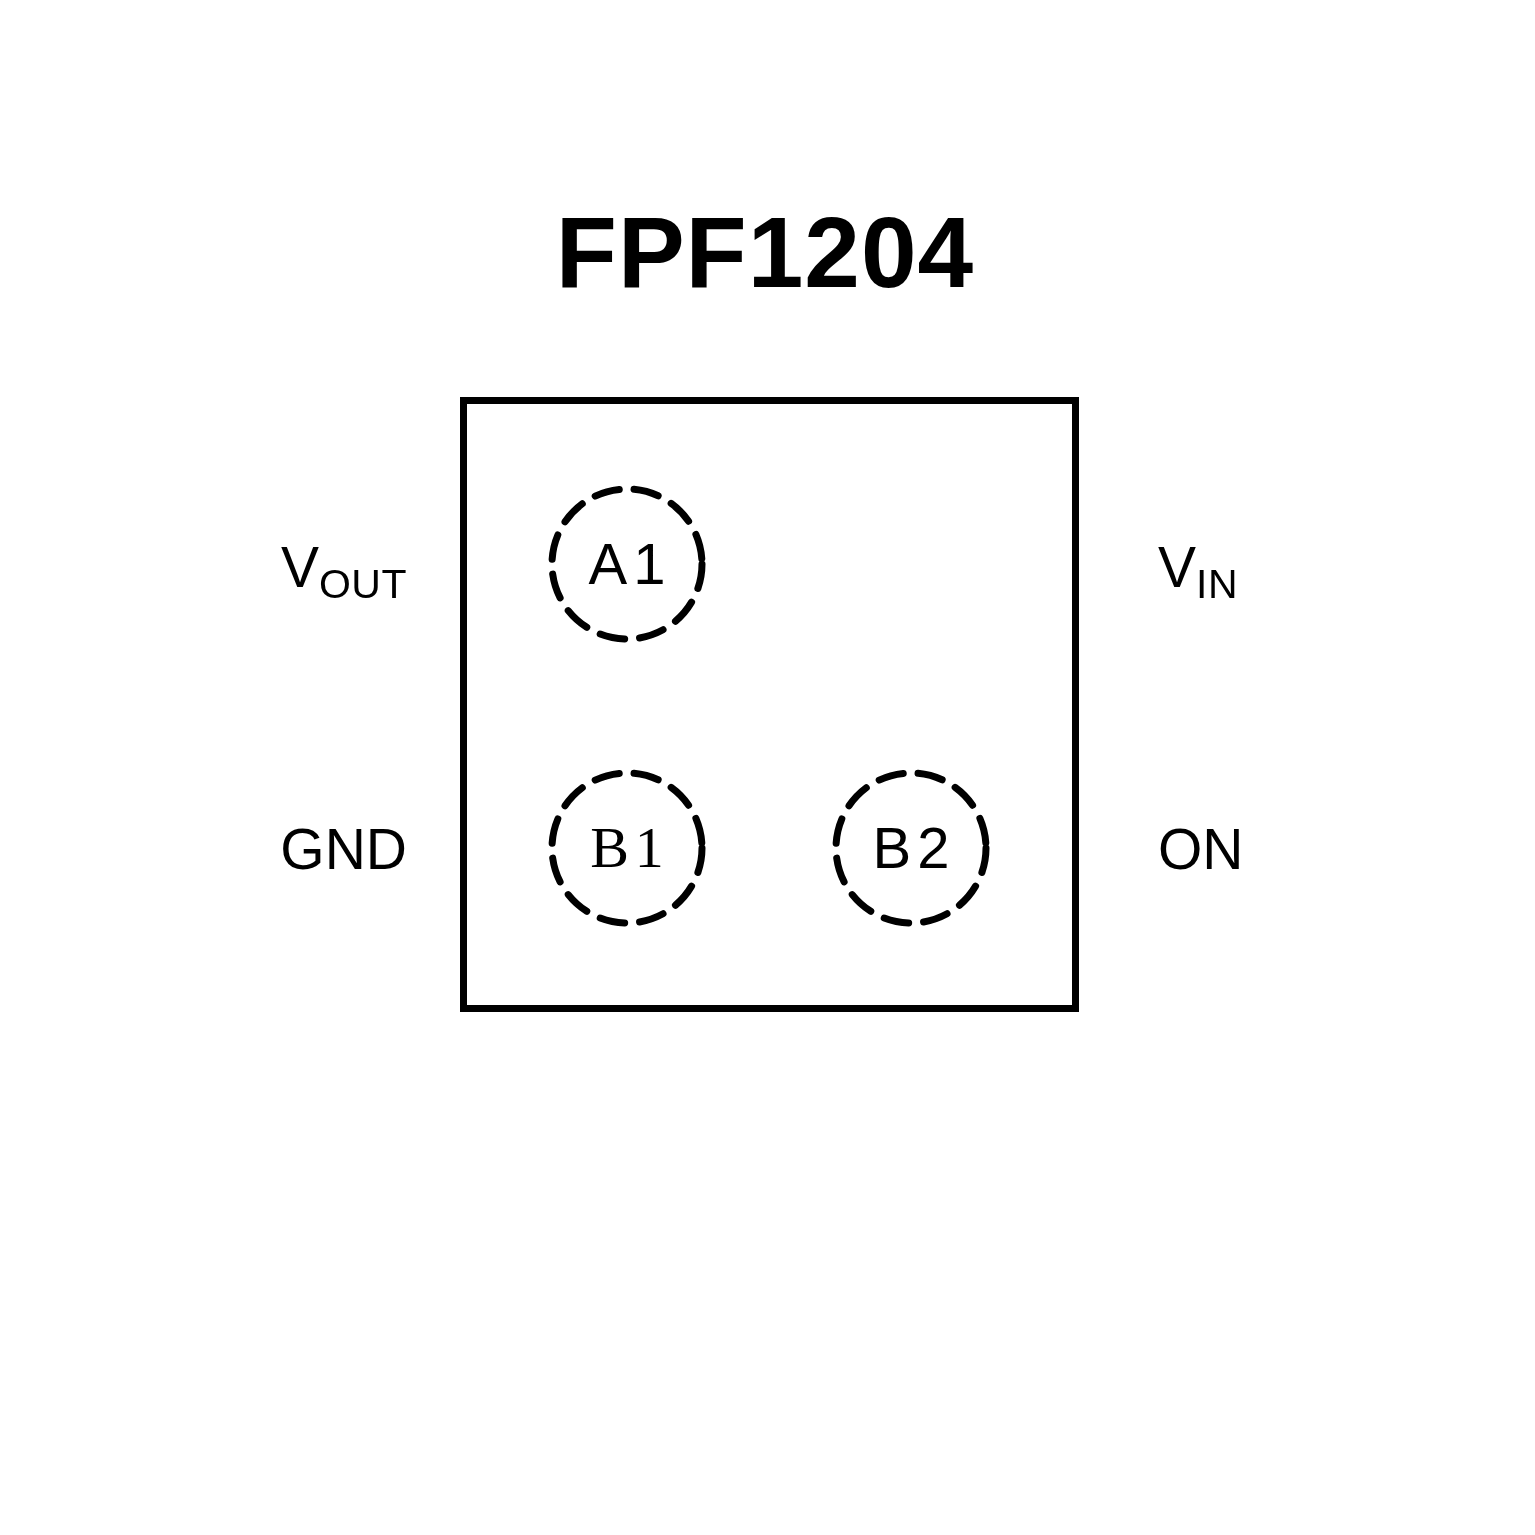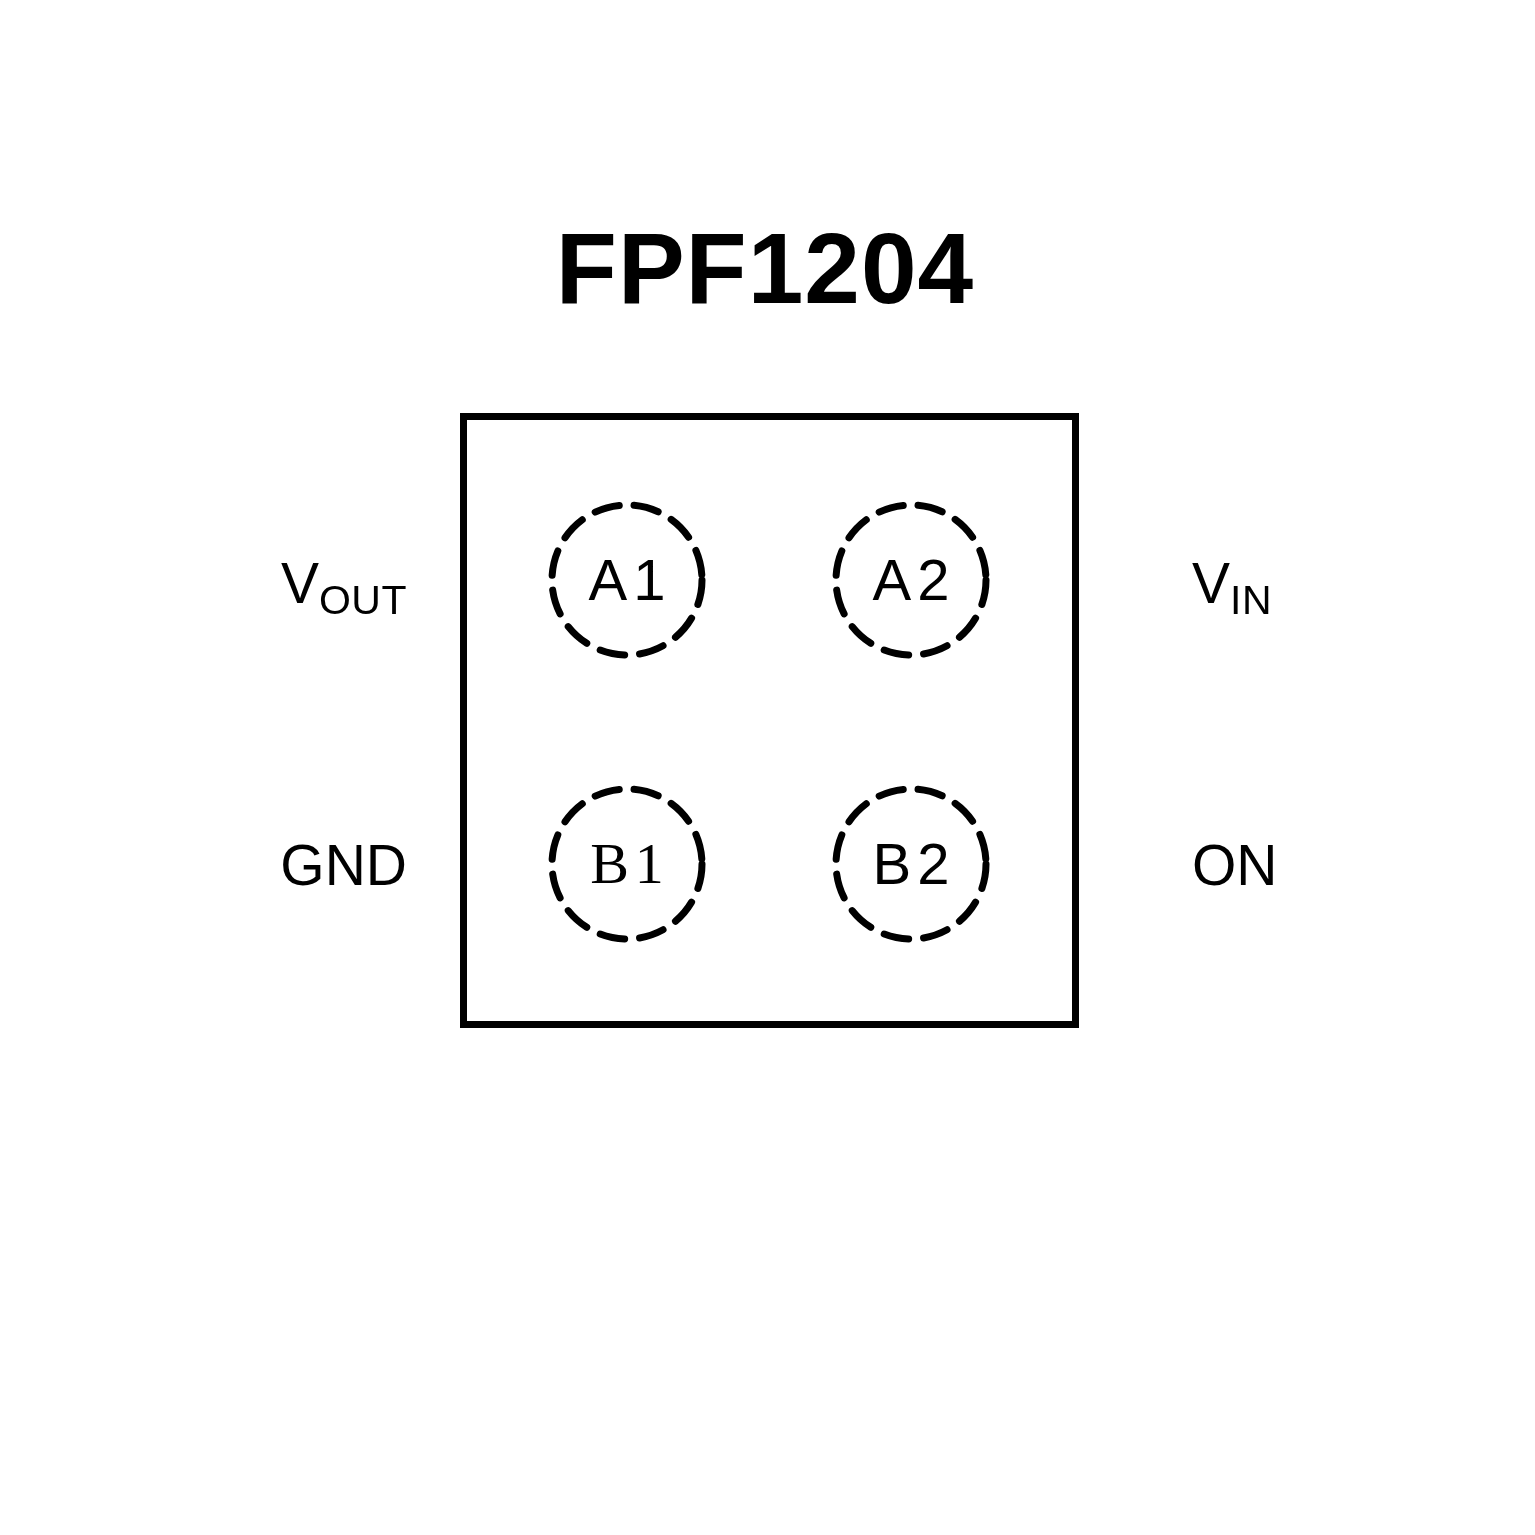--- a/index.html
+++ b/index.html
@@ -7,21 +7,21 @@
     width: 1535px; height: 1535px;
     background: #ffffff;
     font-family: "Liberation Sans", sans-serif;
     color: #000000;
     overflow: hidden;
     position: relative;
   }
   .canvas {
     position: absolute;
     left: 0; top: 0;
-    width: 1535px; height: 1345px; margin-top: 16px;
+    width: 1535px; height: 1345px;
   }
   .title {
     position: absolute;
     left: 440px; top: 202px;
     width: 650px;
     text-align: center;
     font-size: 100px;
     font-weight: 700;
     letter-spacing: 1px;
     line-height: 1;
@@ -68,46 +68,40 @@
     height: 70px;
     white-space: nowrap;
     color: #000000;
   }
   .side-label .sub {
     font-size: 41px;
     vertical-align: -11px;
     letter-spacing: 0.5px;
   }
   .label-left  { left: 0px; width: 407px; text-align: right; }
-  .label-right { left: 1192px; text-align: right; }
+  .label-right { left: 1158px; text-align: right; }
   .row-top    { top: 532px; }
   .row-bottom { top: 814px; }
 </style>
 </head>
 <body>
 
 <div class="canvas">
 
   <div class="title">FPF1204</div>
 
   <div class="package-box"></div>
 
   <div class="pin pin-a1">
     <svg viewBox="0 0 160 160">
       <circle cx="80" cy="80" r="75" fill="none" stroke="#000000" stroke-width="7" stroke-dasharray="25 15" stroke-linecap="round"></circle>
     </svg>
     <div class="pin-label">A1</div>
   </div>
 
-  <div class="pin pin-a2">
-    <svg viewBox="0 0 160 160">
-      <circle cx="80" cy="80" r="75" fill="none" stroke="#000000" stroke-width="7" stroke-dasharray="25 15" stroke-linecap="round"></circle>
-    </svg>
-    <div class="pin-label">A2</div>
-  </div>
 
   <div class="pin pin-b1">
     <svg viewBox="0 0 160 160">
       <circle cx="80" cy="80" r="75" fill="none" stroke="#000000" stroke-width="7" stroke-dasharray="25 15" stroke-linecap="round"></circle>
     </svg>
     <div class="pin-label">B1</div>
   </div>
 
   <div class="pin pin-b2">
     <svg viewBox="0 0 160 160">

